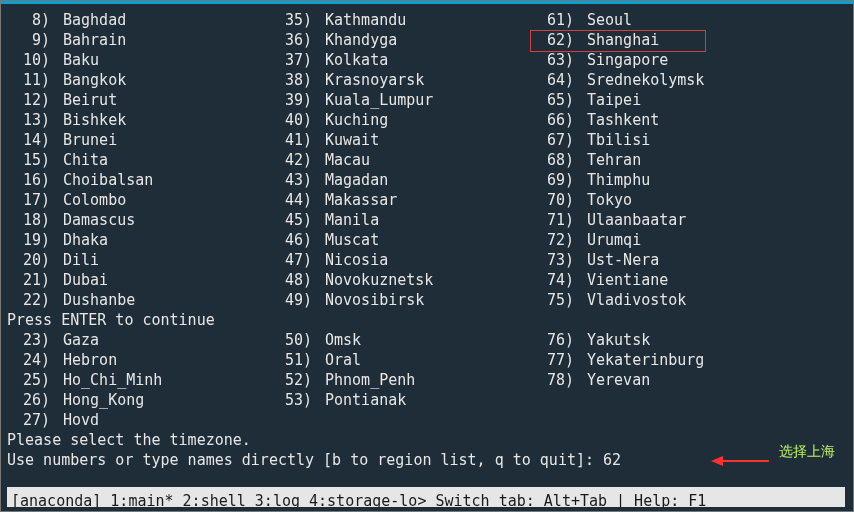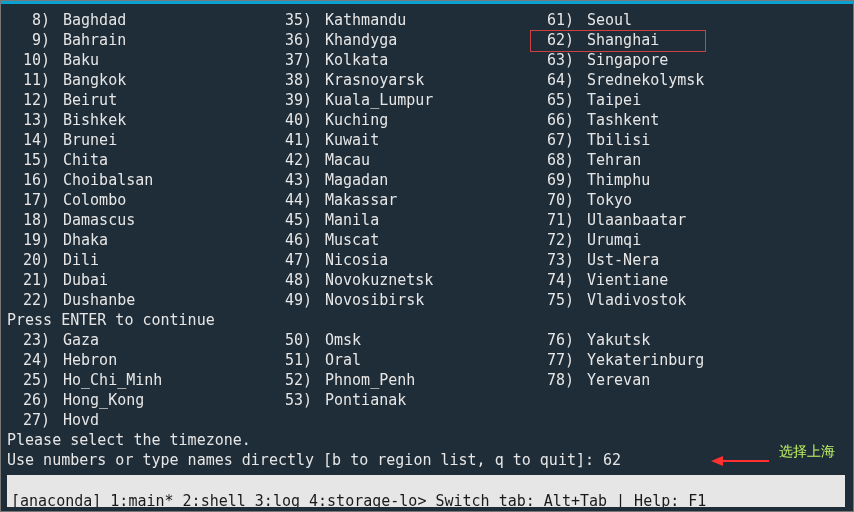--- a/index.html
+++ b/index.html
@@ -60,21 +60,21 @@
     position: absolute;
     left: 6px;
     bottom: 4px;
     width: 838px;
     height: 20px;
     background: #e6e6e6;
     color: #1a1a1a;
     font-family: "Consolas","Menlo",monospace;
     font-size: 15px;
     line-height: 20px;
-    padding: 16px 4px;
+    padding: 4px 4px;
     box-sizing: border-box;
     overflow: hidden;
     margin-top: 7px;
   }
 </style>
 </head>
 <body>
 
 <div class="window">
   <div class="titlebar"></div>

